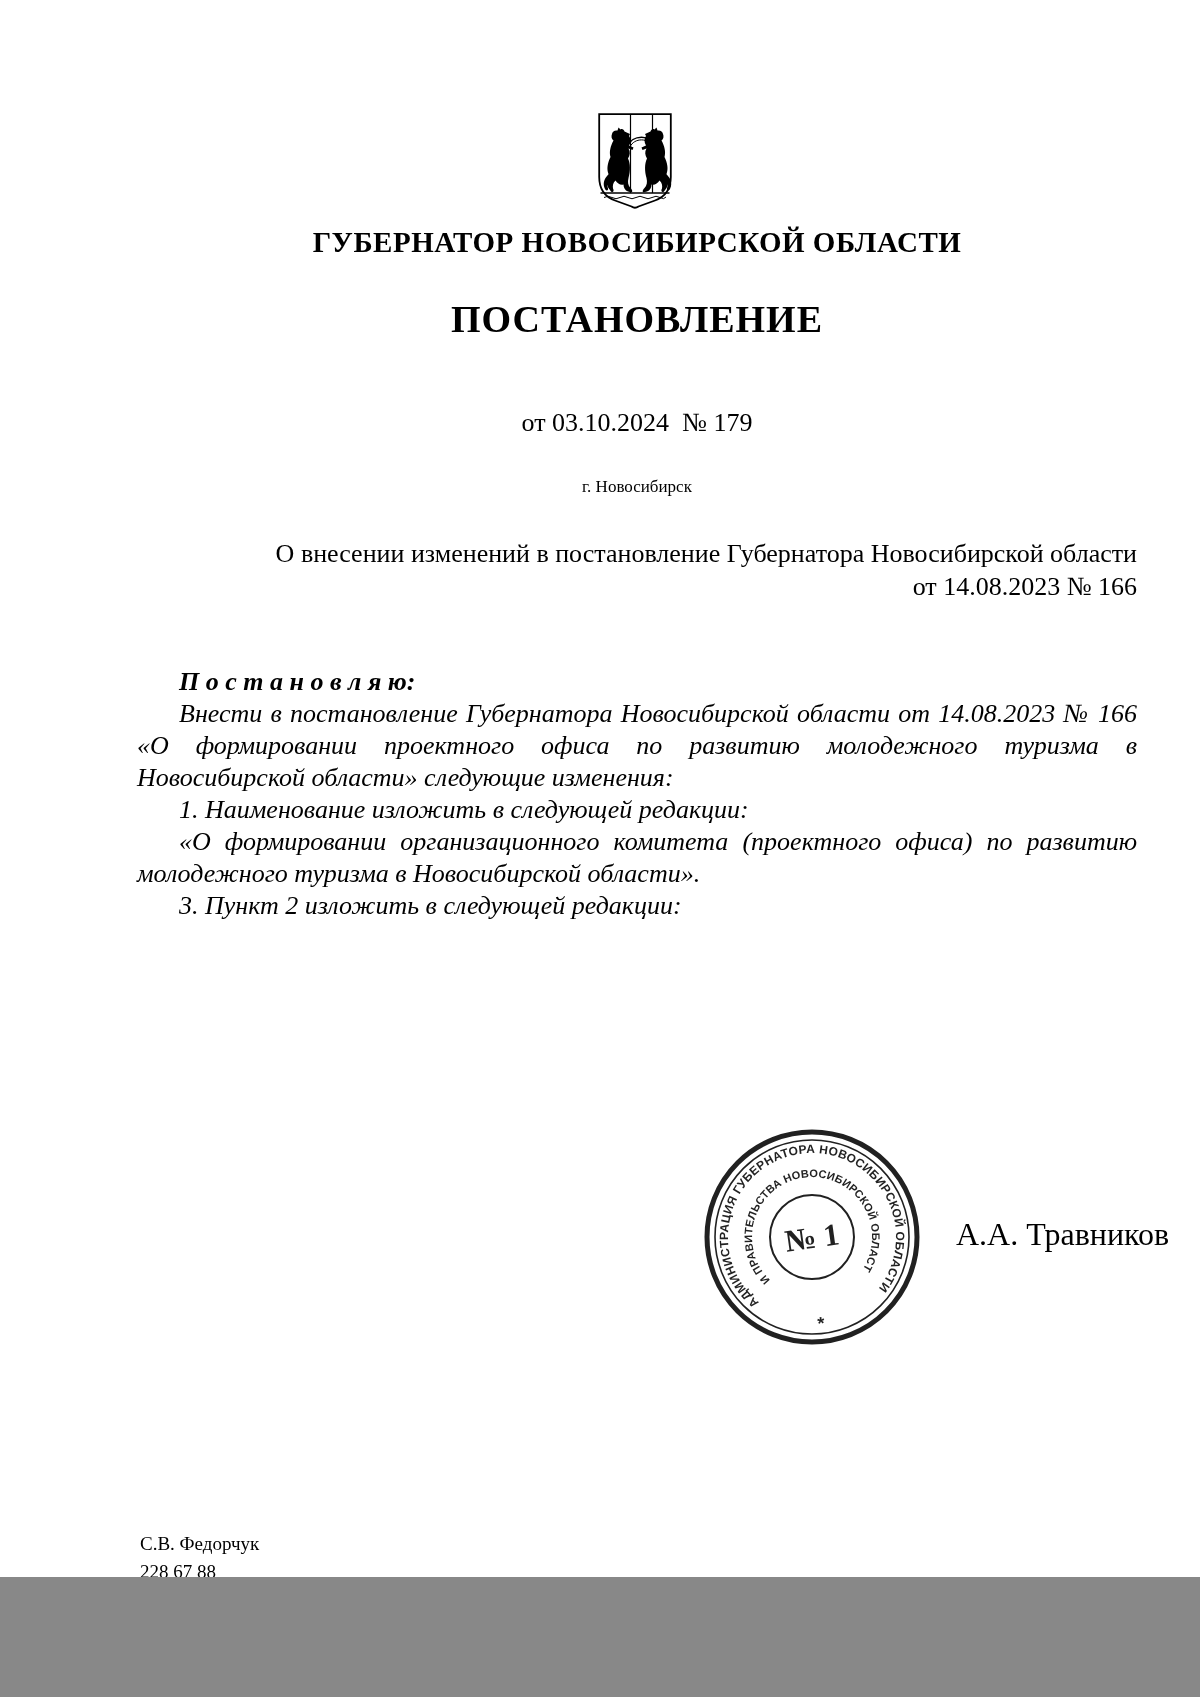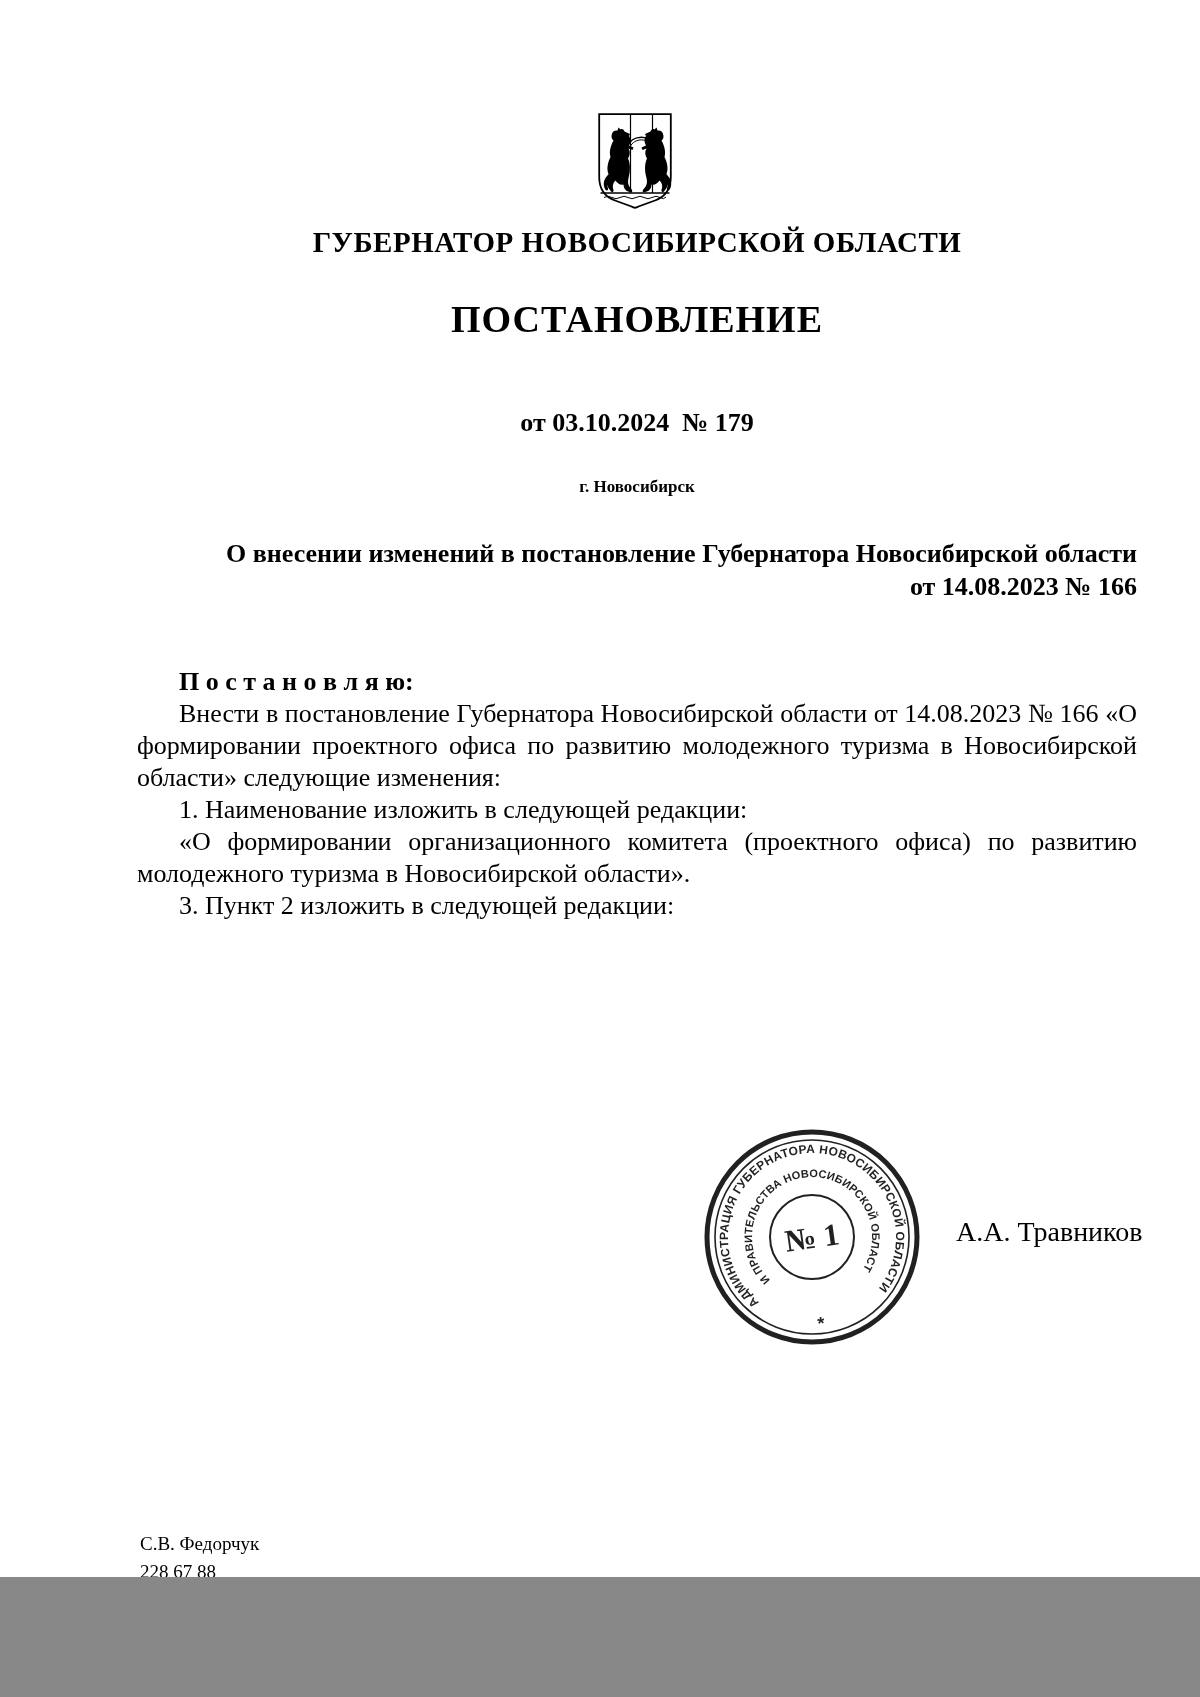--- a/index.html
+++ b/index.html
@@ -5,40 +5,41 @@
   html,body{margin:0;padding:0;background:#888;}
   .page{
     position:relative;
     width:1200px;height:1577px;
     background:#ffffff;
     font-family:"Liberation Serif","DejaVu Serif",serif;
     color:#000;
     overflow:hidden;
   }
   .abs{position:absolute;}
-  .center-line{left:137px;width:1000px;text-align:center;font-weight:bold;}
+  .center-line{left:137px;width:1000px;text-align:center;}
   .org-name{top:226px;font-size:29px;font-weight:bold;letter-spacing:.5px;}
   .doc-type{top:297px;font-size:38px;font-weight:bold;letter-spacing:1px;}
   .date-line{top:408px;font-size:26px;white-space:pre;}
   .city-line{top:477px;font-size:17px;}
   .doc-title{top:537px;font-size:26px;line-height:33px;text-align:right;}
   .emblem{top:113px;left:598px;width:74px;height:98px;}
   .body-block{
     top:666px;left:137px;width:1000px;
     font-size:26px;line-height:32px;
   }
   .body-block p{
     margin:0;
     text-indent:42px;
     text-align:justify;
     text-align-last:left;
+    font-style:italic;
   }
   .resolve{font-weight:bold;}
   .seal{top:1127px;left:702px;width:220px;height:220px;opacity:.95;}
-  .sign-name{top:1216px;left:956px;font-size:28px;}
+  .sign-name{top:1216px;left:956px;font-size:32px;}
   .footer-exec{top:1530px;left:140px;font-size:19px;line-height:28px;}
   .footer-reg{top:1678px;left:140px;font-size:19px;}
 </style>
 </head>
 <body>
 
 <div class="page">
 
   <svg class="abs emblem" viewBox="0 0 74 98" xmlns="http://www.w3.org/2000/svg">
     <defs>

